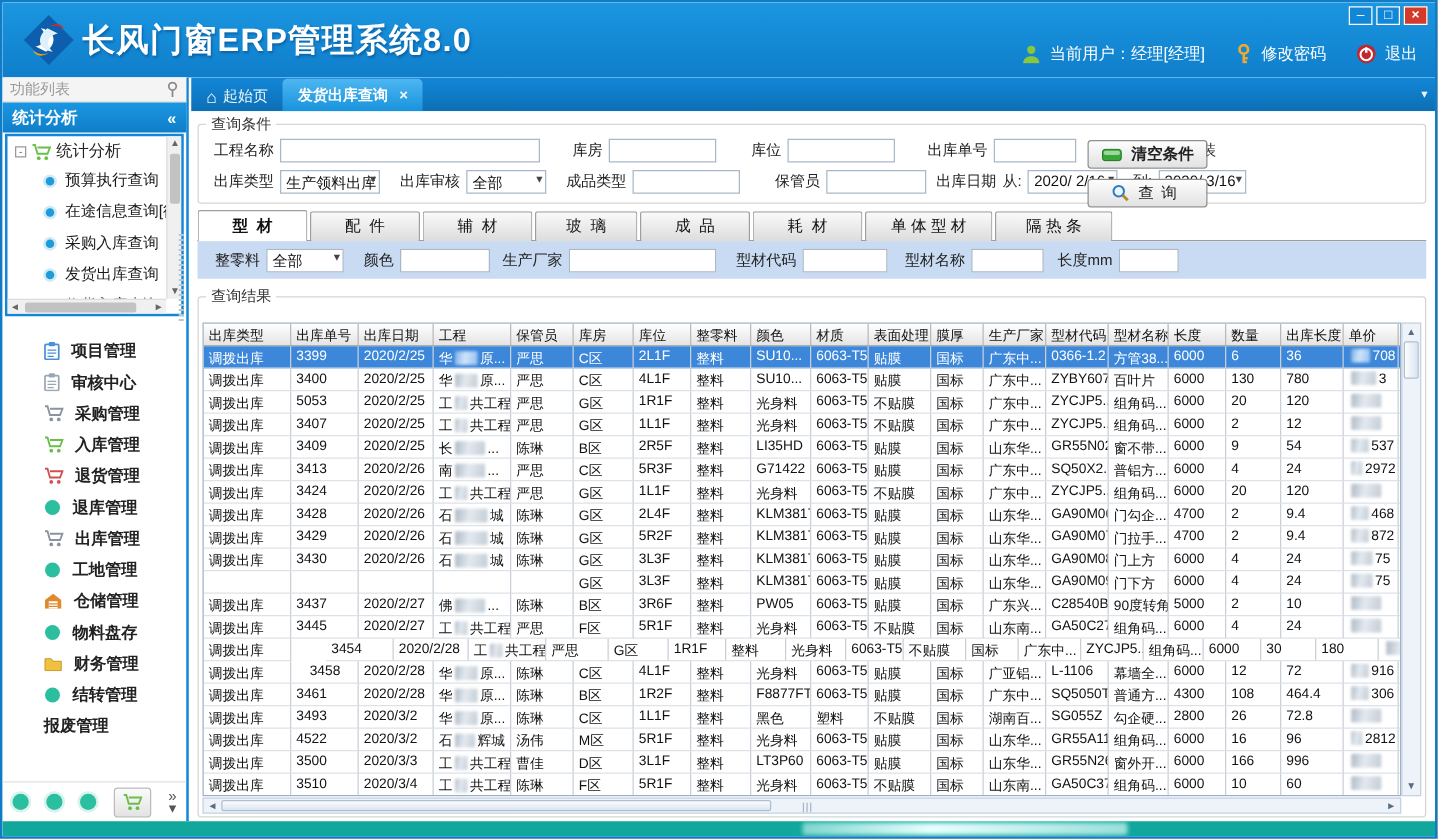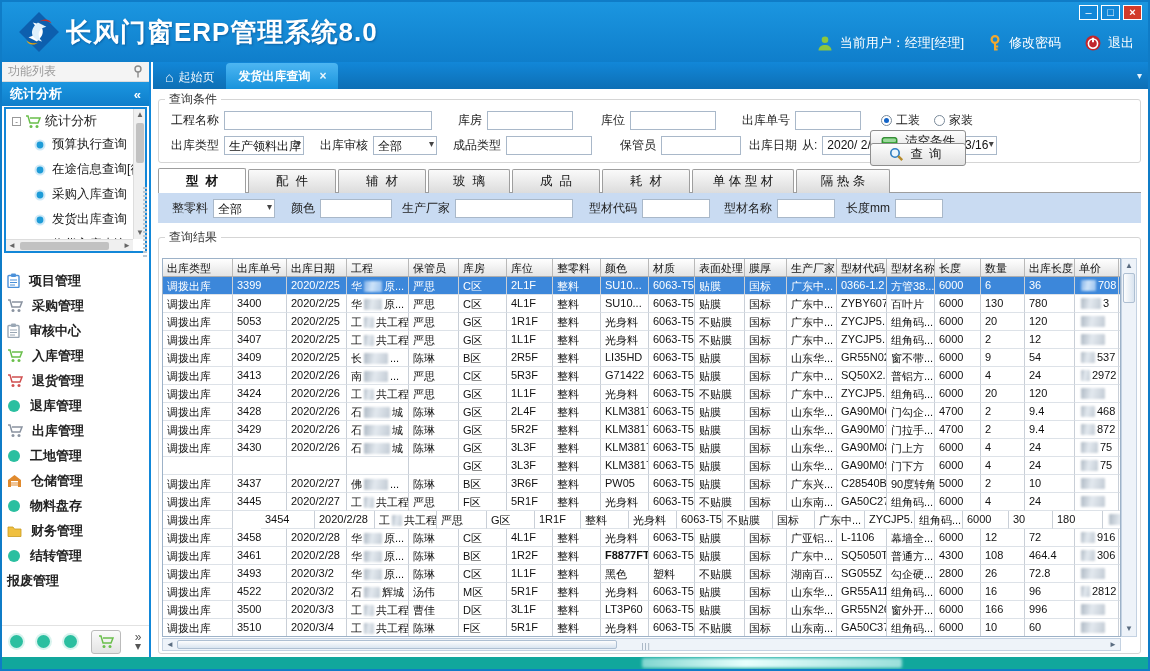--- a/index.html
+++ b/index.html
@@ -33,21 +33,21 @@
   .tree-root { display:flex; align-items:center; gap:4px; padding:3px 0 2px 6px; font-size:13px; color:#222; }
   .expander { width:9px; height:9px; border:1px solid #999; font-size:8px; line-height:7px; text-align:center; color:#555; background:#fff; }
   .titem { display:flex; align-items:center; gap:6px; padding:4px 0 4px 28px; font-size:12.5px; color:#1a1a1a; white-space:nowrap; }
   .tree-vscroll { position:absolute; right:0; top:0; width:12px; bottom:12px; background:#f0f0f0; border-left:1px solid #ddd; }
   .tree-hscroll { position:absolute; left:0; bottom:0; right:12px; height:12px; background:#f0f0f0; border-top:1px solid #ddd; }
   .scroll-arrow { position:absolute; font-size:8px; color:#666; width:12px; height:12px; text-align:center; line-height:12px; }
   .tree-hthumb { position:absolute; left:14px; top:2px; width:70%; height:8px; background:#c2c2c2; border-radius:2px; }
   .tree-vthumb { position:absolute; left:2px; top:14px; width:8px; height:40px; background:#c2c2c2; border-radius:2px; }
 
   .modules { position:absolute; top:200px; left:0; right:0; bottom:34px; padding-top:6px; overflow:hidden; }
-  .mod-item { display:flex; align-items:center; gap:9px; height:25px; padding-left:5px;
+  .mod-item { display:flex; align-items:center; gap:9px; height:25px; padding-left:33px;
     font-size:13px; font-weight:bold; color:#222; cursor:pointer; }
   .mod-scroll { position:absolute; right:2px; top:125px; height:70px; width:4px;
     background:repeating-linear-gradient(#b9c6d2 0 2px, transparent 2px 4px); }
   .sb-footer { position:absolute; left:0; right:0; bottom:0; height:32px; border-top:1px solid #e2e2e2;
     display:flex; align-items:center; justify-content:center; gap:14px; }
   .sb-dot { width:13px; height:13px; border-radius:50%; background:#2bbfa0; box-shadow:0 0 0 2px #d8f3ee; }
   .sb-cartbtn { width:30px; height:24px; background:linear-gradient(#fbfbfb,#e3e3e3); border:1px solid #bbb; border-radius:3px;
     display:flex; align-items:center; justify-content:center; }
   .sb-more { color:#555; font-size:12px; line-height:9px; text-align:center; }
 
@@ -69,21 +69,21 @@
   .tin { height:19px; border:1px solid #a9b8c9; background:#fff; font-size:12px; padding:0 3px; font-family:inherit; }
   .dd { position:relative; height:19px; border:1px solid #a9b8c9; background:#fff; font-size:12px;
     padding:1px 14px 0 4px; color:#111; }
   .dd:after { content:"▾"; position:absolute; right:2px; top:1px; font-size:10px; color:#444; }
   .radio { display:inline-flex; align-items:center; gap:4px; margin-right:14px; }
   .rdot { width:11px; height:11px; border-radius:50%; border:1px solid #7a8a9a; background:#fff; position:relative; }
   .rdot.on:after { content:""; position:absolute; left:2px; top:2px; width:5px; height:5px; border-radius:50%; background:#1264c8; }
   .btn { position:absolute; width:96px; height:23px; border:1px solid #8e8e8e; border-radius:3px;
     background:linear-gradient(#fdfdfd,#e2e2e2); font-size:12.5px; color:#222; display:flex;
     align-items:center; justify-content:center; gap:7px; cursor:pointer; font-family:inherit; }
-  .btn-clear { right:174px; top:22px; }
+  .btn-clear { right:174px; top:4px;font-weight:bold; }
   .btn-search { right:174px; top:35px; letter-spacing:6px; }
 
   .mat-tabs { position:absolute; left:5px; top:80px; right:7px; height:24px; display:flex; border-bottom:1px solid #9e9e9e; }
   .mtab { height:24px; border:1px solid #9e9e9e; border-bottom:none; background:linear-gradient(#fafafa,#dcdcdc);
     font-size:12.5px; color:#111; display:flex; align-items:center; justify-content:center; margin-right:2px; border-radius:2px 2px 0 0; cursor:pointer; white-space:pre; }
   .mtab.on { background:#fff; font-weight:bold; height:25px; margin-top:-1px; }
   .filterbar { position:absolute; left:5px; top:104px; right:7px; height:30px; background:#c9dbf2;
     display:flex; align-items:center; font-size:12px; color:#222; white-space:nowrap; }
   .filterbar label { margin-right:5px; }
 
@@ -250,37 +250,37 @@
             <svg width="13" height="15">
               <rect x="1" y="2.5" width="11" height="12" rx="1" fill="#fff" stroke="#4a90d9" stroke-width="1.4"></rect>
               <rect x="4" y="0.5" width="5" height="3.5" rx="1" fill="#4a90d9"></rect>
               <path d="M3 7h7M3 9.5h7M3 12h5" stroke="#4a90d9" stroke-width="1"></path>
             </svg>
           </span>
           <span>项目管理</span>
         </div>
         <div class="mod-item">
           <span class="ico">
+            <svg width="13" height="15">
+              <rect x="1" y="2.5" width="11" height="12" rx="1" fill="#fff" stroke="#9aa7b5" stroke-width="1.4"></rect>
+              <rect x="4" y="0.5" width="5" height="3.5" rx="1" fill="#9aa7b5"></rect>
+              <path d="M3 7h7M3 9.5h7M3 12h5" stroke="#9aa7b5" stroke-width="1"></path>
+            </svg>
+          </span>
+          <span>审核中心</span>
+        </div>
+        <div class="mod-item">
+          <span class="ico">
             <svg width="16" height="15" viewBox="0 0 16 15">
               <path d="M1 2h2l2 7h8l2-5H5" fill="none" stroke="#8a93a0" stroke-width="1.5"></path>
               <circle cx="6" cy="12.5" r="1.5" fill="#8a93a0"></circle>
               <circle cx="12" cy="12.5" r="1.5" fill="#8a93a0"></circle>
             </svg>
           </span>
           <span>采购管理</span>
-        </div>
-        <div class="mod-item">
-          <span class="ico">
-            <svg width="13" height="15">
-              <rect x="1" y="2.5" width="11" height="12" rx="1" fill="#fff" stroke="#9aa7b5" stroke-width="1.4"></rect>
-              <rect x="4" y="0.5" width="5" height="3.5" rx="1" fill="#9aa7b5"></rect>
-              <path d="M3 7h7M3 9.5h7M3 12h5" stroke="#9aa7b5" stroke-width="1"></path>
-            </svg>
-          </span>
-          <span>审核中心</span>
         </div>
         <div class="mod-item">
           <span class="ico">
             <svg width="16" height="15" viewBox="0 0 16 15">
               <path d="M1 2h2l2 7h8l2-5H5" fill="none" stroke="#6abf4b" stroke-width="1.5"></path>
               <circle cx="6" cy="12.5" r="1.5" fill="#6abf4b"></circle>
               <circle cx="12" cy="12.5" r="1.5" fill="#6abf4b"></circle>
             </svg>
           </span>
           <span>入库管理</span>
@@ -801,21 +801,21 @@
               <div class="tcell" style="width: 50px;">ZYCJP5...</div>
               <div class="tcell" style="width: 48px;">组角码...</div>
               <div class="tcell" style="width: 46px;">6000</div>
               <div class="tcell" style="width: 44px;">30</div>
               <div class="tcell" style="width: 50px;">180</div>
               <div class="tcell" style="width: 44px;"><span class="cens" style="width:24px"></span></div>
               <div class="tcell" style="width: 40px;">0</div>
             </div>
             <div class="trow">
               <div class="tcell" style="width: 70px;">调拨出库</div>
-              <div class="tcell" style="width: 54px;">3458</div>
+              <div class="tcell" style="width: 54px; text-align: center;">3458</div>
               <div class="tcell" style="width: 60px;">2020/2/28</div>
               <div class="tcell" style="width: 62px;">华<span class="cens" style="width:18px"></span>原...</div>
               <div class="tcell" style="width: 50px;">陈琳</div>
               <div class="tcell" style="width: 48px;">C区</div>
               <div class="tcell" style="width: 46px;">4L1F</div>
               <div class="tcell" style="width: 48px;">整料</div>
               <div class="tcell" style="width: 48px;">光身料</div>
               <div class="tcell" style="width: 46px;">6063-T5</div>
               <div class="tcell" style="width: 50px;">贴膜</div>
               <div class="tcell" style="width: 42px;">国标</div>
@@ -830,21 +830,21 @@
             </div>
             <div class="trow">
               <div class="tcell" style="width: 70px;">调拨出库</div>
               <div class="tcell" style="width: 54px;">3461</div>
               <div class="tcell" style="width: 60px;">2020/2/28</div>
               <div class="tcell" style="width: 62px;">华<span class="cens" style="width:18px"></span>原...</div>
               <div class="tcell" style="width: 50px;">陈琳</div>
               <div class="tcell" style="width: 48px;">B区</div>
               <div class="tcell" style="width: 46px;">1R2F</div>
               <div class="tcell" style="width: 48px;">整料</div>
-              <div class="tcell" style="width: 48px; font-weight: bold;">F8877FT</div>
+              <div class="tcell" style="width: 48px;">F8877FT</div>
               <div class="tcell" style="width: 46px;">6063-T5</div>
               <div class="tcell" style="width: 50px;">贴膜</div>
               <div class="tcell" style="width: 42px;">国标</div>
               <div class="tcell" style="width: 50px;">广东中...</div>
               <div class="tcell" style="width: 50px;">SQ5050T20</div>
               <div class="tcell" style="width: 48px;">普通方...</div>
               <div class="tcell" style="width: 46px;">4300</div>
               <div class="tcell" style="width: 44px;">108</div>
               <div class="tcell" style="width: 50px;">464.4</div>
               <div class="tcell" style="width: 44px;"><span class="cens" style="width:14px"></span>306</div>

